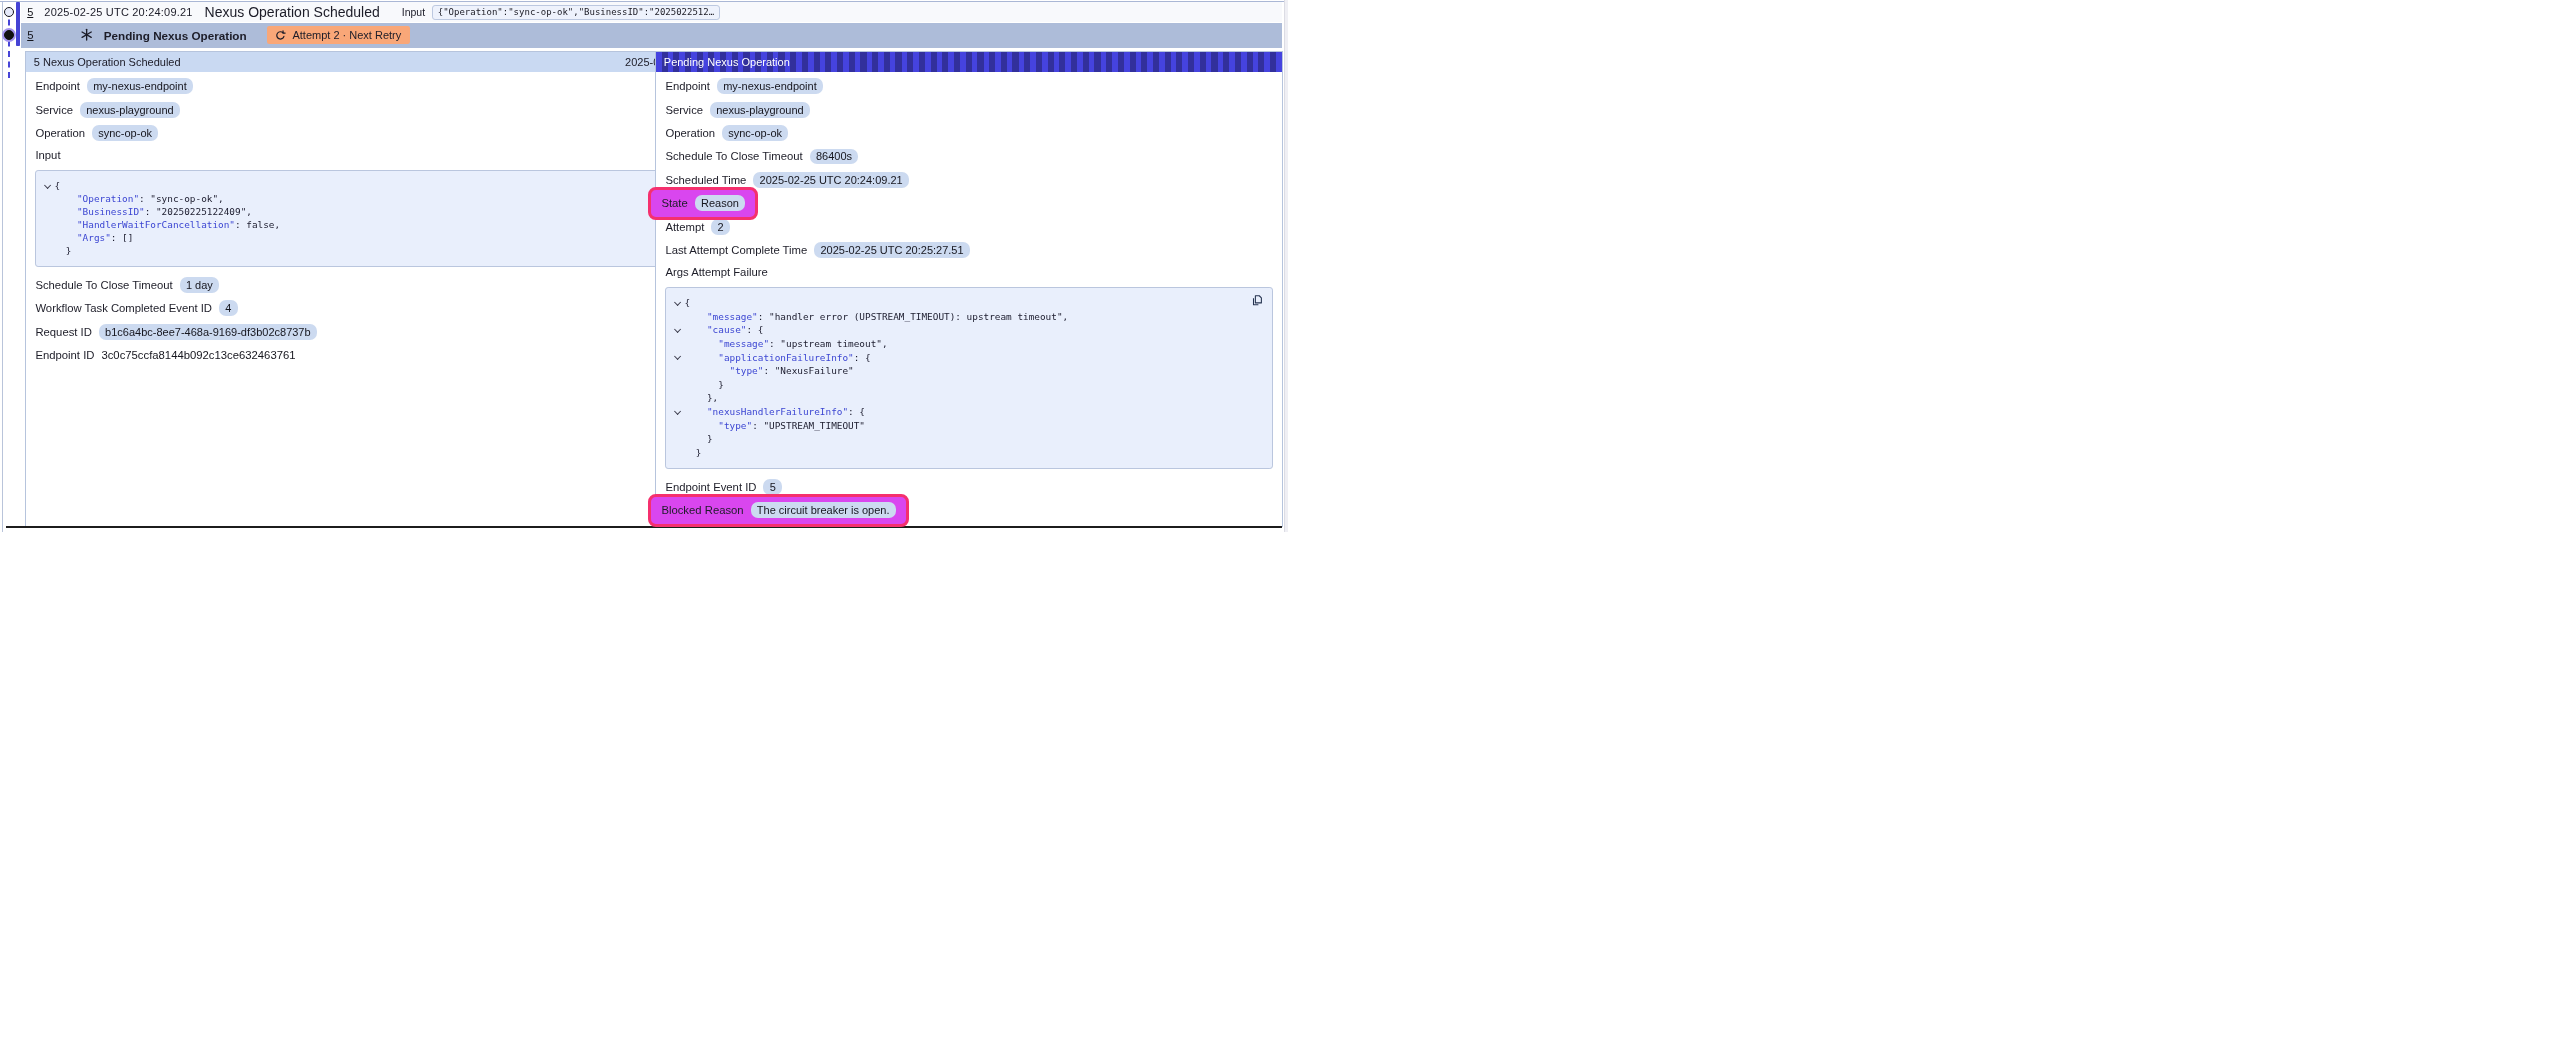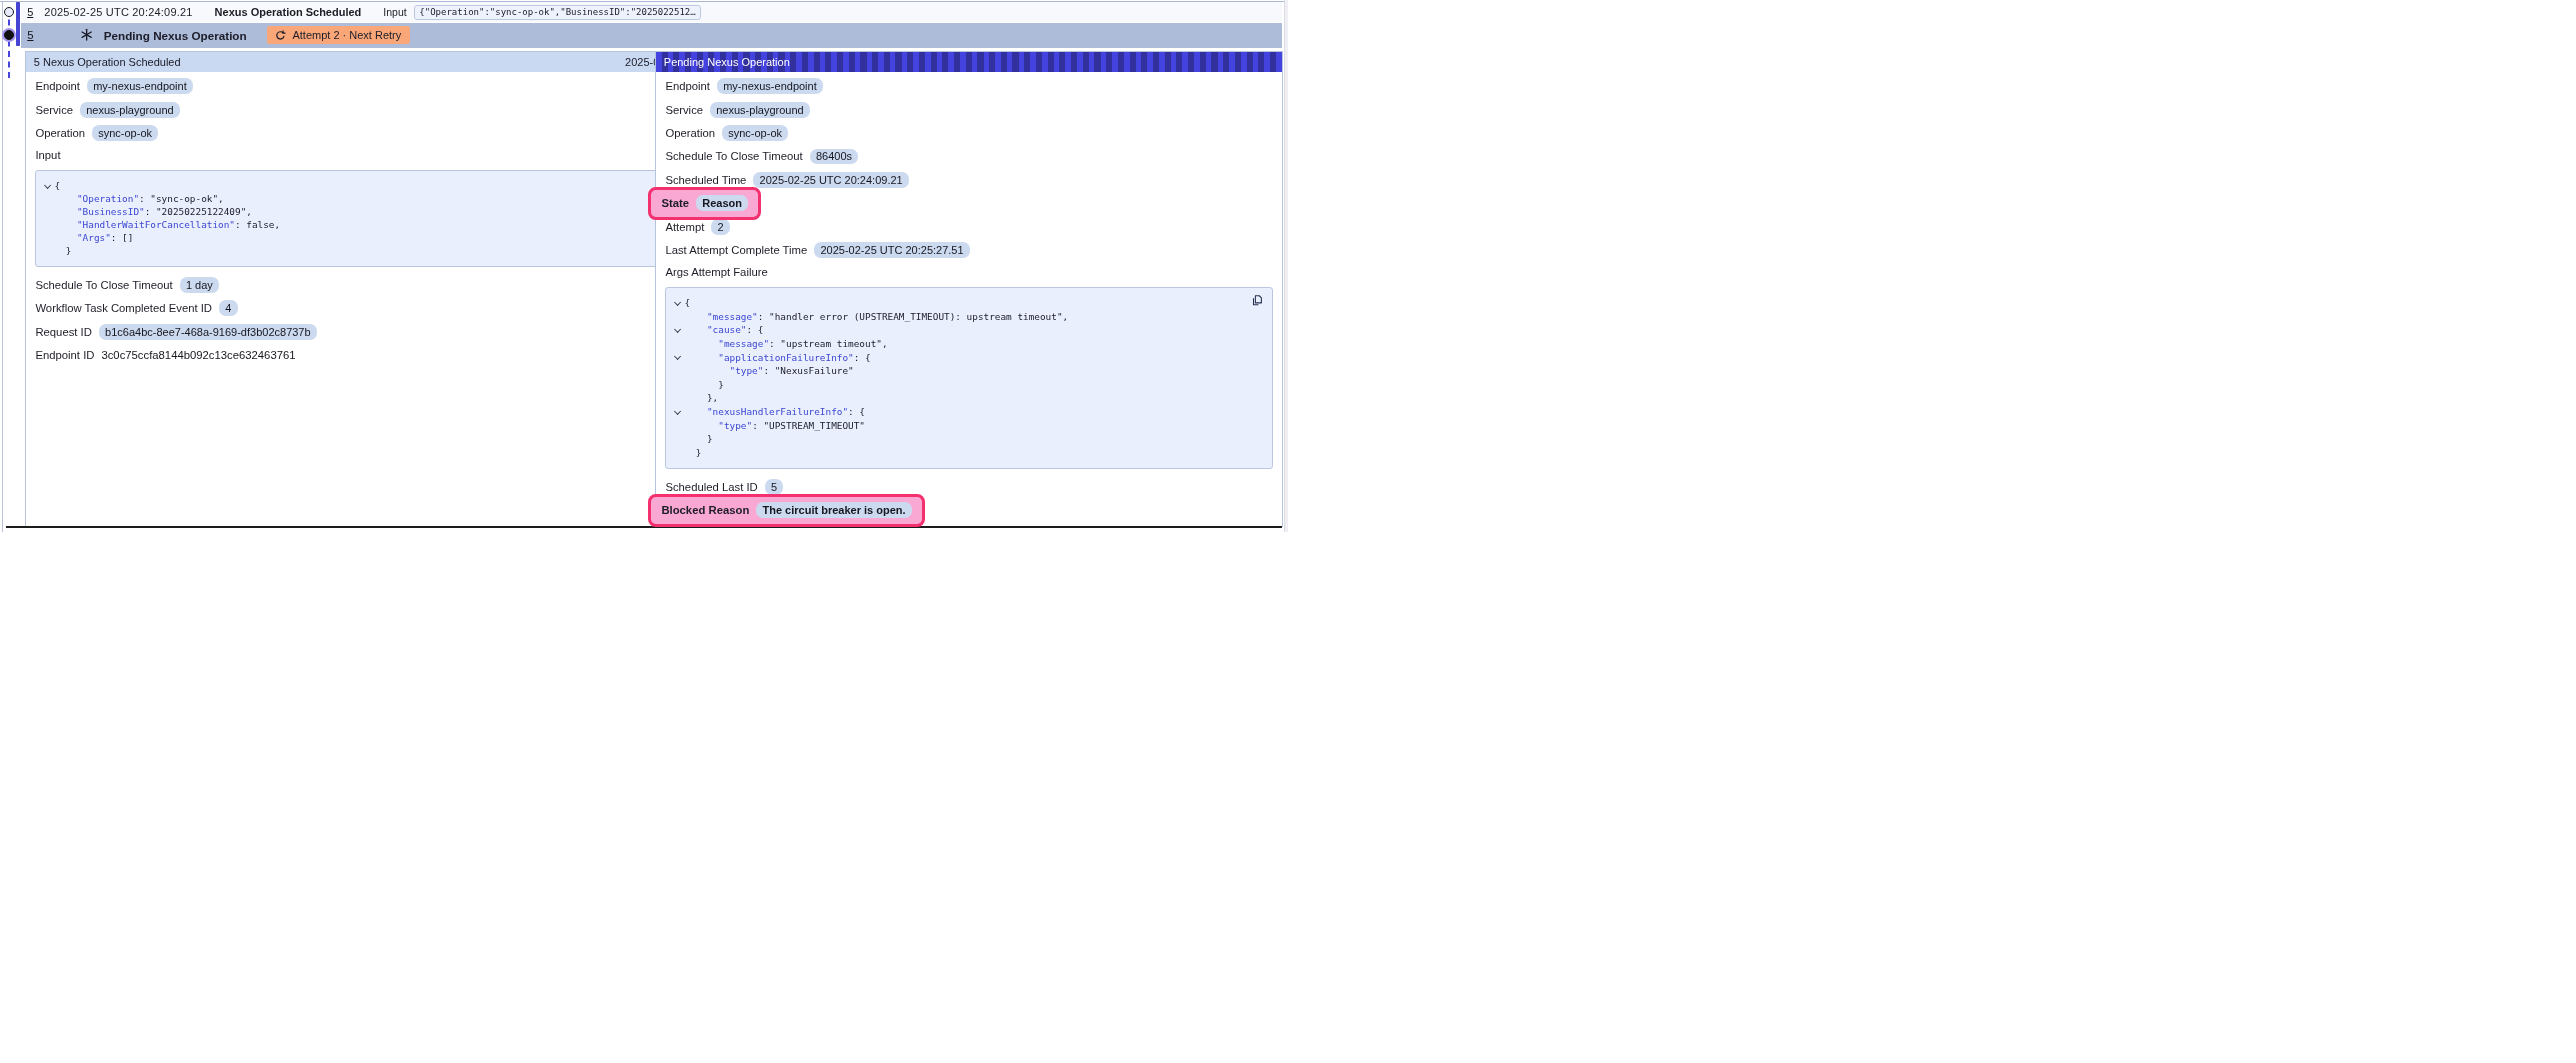--- a/index.html
+++ b/index.html
@@ -18,21 +18,21 @@
   .circle.filled { left:3.9px; top:30px; background:#111; border:1.9px solid #111; box-shadow:0 0 0 1.9px #a393ee; }
   .blue-bar { position:absolute; left:16.4px; top:2.3px; width:3.9px; height:44px; background:#4543d4; border-radius:0.8px; }
 
   
   .row1 { position:absolute; left:21px; top:2.3px; width:1261px; height:20px; background:#f8f9fc;
     display:flex; align-items:center; font-size:11px; }
   .row2 { position:absolute; left:21px; top:22.6px; width:1261px; height:25px; background:#adbcd9;
     display:flex; align-items:center; font-size:11.3px; }
   .evt-id { color:#15151c; text-decoration:underline; margin-left:6.2px; cursor:pointer; }
   .evt-time { margin-left:11px; letter-spacing:0.2px; }
-  .evt-title { margin-left:22px; font-weight:700; font-size:11px; }
+  .evt-title { margin-left:12px; font-weight:400; font-size:14px; }
   .evt-input-label { margin-left:22px; font-size:10.5px; }
   .evt-input-chip { margin-left:7px; max-width:295px; overflow:hidden; white-space:nowrap;
     font-family:"DejaVu Sans Mono", monospace; font-size:9px; background:#eef2fc;
     border:0.8px solid #bcc8e0; border-radius:3.1px; padding:1.6px 4.7px; color:#1b1b24; }
   .star-icon { margin-left:47px; display:inline-flex; }
   .evt-title2 { margin-left:10px; font-weight:700; font-size:11.7px; }
   .retry-badge { margin-left:20px; display:inline-flex; align-items:center; gap:6.2px;
     background:#f9a778; border-radius:2.3px; padding:3.1px 8.6px; font-size:11px; color:#1c1c28; }
 
   
@@ -48,22 +48,22 @@
 
   .field-row { height:14px; margin-bottom:9.4px; display:flex; align-items:center; gap:7px;
     font-size:11.3px; overflow:visible; white-space:nowrap; }
   .field-label { color:#1d1d28; }
   .chip { background:#ccdaf0; border-radius:7px; padding:1.9px 6.2px; font-size:11px; color:#16161e; }
   .link-value { color:#16161e; cursor:pointer; font-size:11.3px; }
   .label-only { font-size:11.3px; height:14px; margin-bottom:1.6px; }
 
   
   .annotation { display:inline-flex; align-items:center; gap:7px; border:3.9px solid #f5306e;
-    border-radius:7.8px; background:#f9a8d4; padding:5.5px 10px; margin:-8.6px 5px -8.6px -17px;
-    position:relative; z-index:6;font-weight:bold; }
+    border-radius:7.8px; background:#d946ef; padding:5.5px 10px; margin:-8.6px 5px -8.6px -17px;
+    position:relative; z-index:6; }
 
   
   .json-block { position:relative; background:#e9effc; border:0.8px solid #bac6de; border-radius:3.1px;
     margin:6.2px 0 11px 0; padding:8.6px 7.8px 8.6px 4.7px; }
   .copy-btn { position:absolute; top:6.2px; right:7.8px; background:none; border:none; cursor:pointer; padding:0; }
   .json-line { display:flex; font-family:"DejaVu Sans Mono", monospace; font-size:9.4px; color:#1c1c2e; white-space:pre; }
   .lh-left .json-line  { line-height:13px; }
   .lh-right .json-line { line-height:13.6px; }
   .json-gutter { width:13.3px; flex:none; display:flex; justify-content:center; }
   .caret { width:4.7px; height:4.7px; border-left:1.2px solid #3a3a4a; border-bottom:1.2px solid #3a3a4a;
@@ -234,21 +234,21 @@
             <div class="json-line"><span class="json-gutter"></span><span class="json-text">      }</span></div>
             <div class="json-line"><span class="json-gutter"></span><span class="json-text">    },</span></div>
             <div class="json-line"><span class="json-gutter"><span class="caret"></span></span><span class="json-text">    <span class="json-key">"nexusHandlerFailureInfo"</span>: {</span></div>
             <div class="json-line"><span class="json-gutter"></span><span class="json-text">      <span class="json-key">"type"</span>: "UPSTREAM_TIMEOUT"</span></div>
             <div class="json-line"><span class="json-gutter"></span><span class="json-text">    }</span></div>
             <div class="json-line"><span class="json-gutter"></span><span class="json-text">  }</span></div>
           </div>
       </div>
       <div>
           <div class="field-row">
-            <span class="field-label">Scheduled Last ID</span>
+            <span class="field-label">Endpoint Event ID</span>
             <span class="chip">5</span>
           </div>
           <div class="field-row">
             <span class="annotation">
               <span class="field-label">Blocked Reason</span>
               <span class="chip">The circuit breaker is open.</span>
             </span>
           </div>
         </div>
     </div>

